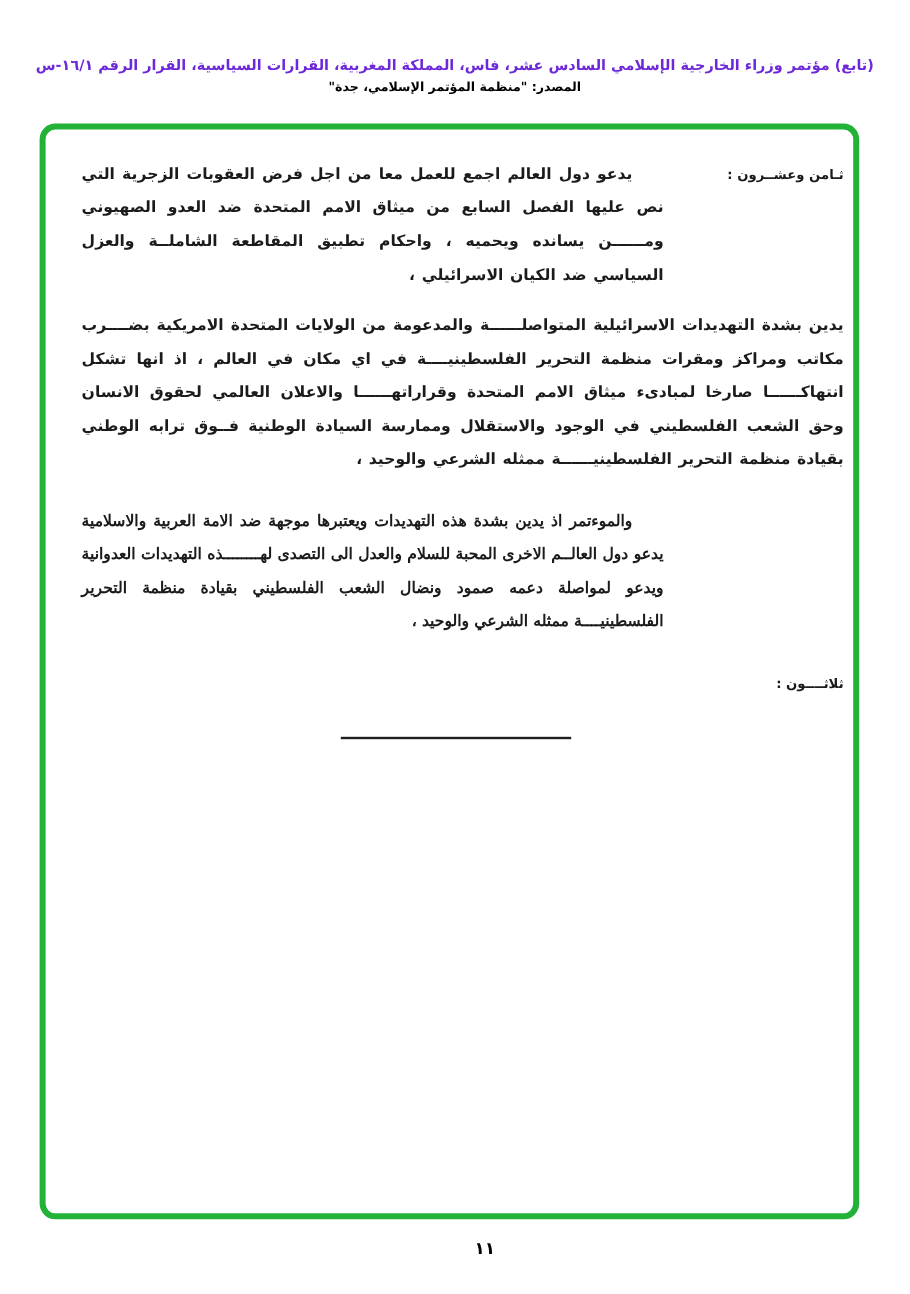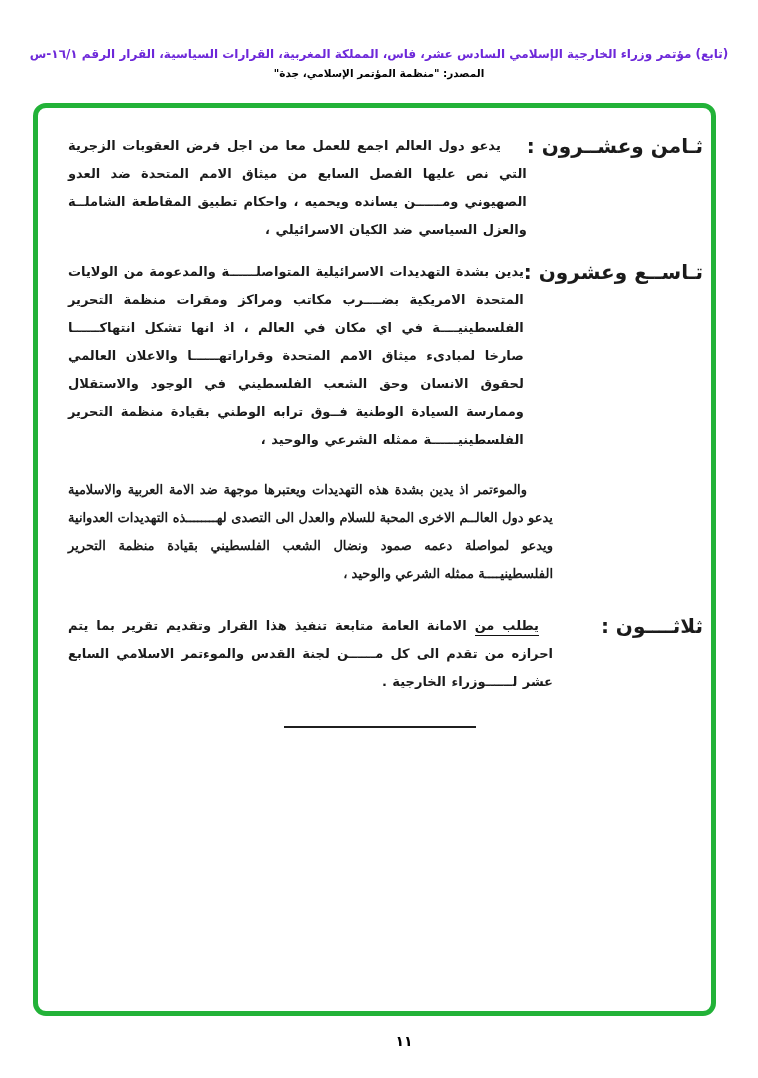--- a/index.html
+++ b/index.html
@@ -30,21 +30,21 @@
     width: 683px; height: 913px;
     border: 5px solid #22b238;
     border-radius: 13px;
     padding: 24px 8px 0 30px;
     direction: rtl;
   }
 
   .section { display: flex; direction: rtl; margin-bottom: 14px; }
   .label {
     flex: 0 0 150px;
-    font-size: 20px; font-weight: bold; line-height: 28px;
+    font-size: 11px; font-weight: bold; line-height: 28px;
     white-space: nowrap; text-align: right;
   }
   .body {
     flex: 1;
     font-size: 13px; font-weight: bold; line-height: 28px;
     text-align: justify; word-spacing: 1px;
   }
   .indent { text-indent: 26px; }
   .small-indent { text-indent: 14px; }
   .sec-29 { margin-bottom: 22px; }
@@ -75,31 +75,29 @@
 </div>
 
 <div class="frame">
 
   <div class="section">
     <div class="label">ثـامن وعشــرون :</div>
     <div class="body indent">يدعو دول العالم اجمع للعمل معا من اجل فرض العقوبات الزجرية التي نص عليها الفصل السابع من ميثاق الامم المتحدة ضد العدو الصهيوني ومــــــن يسانده ويحميه ، واحكام تطبيق المقاطعة الشاملــة والعزل السياسي ضد الكيان الاسرائيلي ،</div>
   </div>
 
   <div class="section sec-29">
-    <div class="label">تـاســع وعشرون :</div>
     <div class="body">يدين بشدة التهديدات الاسرائيلية المتواصلــــــة والمدعومة من الولايات المتحدة الامريكية بضــــرب مكاتب ومراكز ومقرات منظمة التحرير الفلسطينيــــة في اي مكان في العالم ، اذ انها تشكل انتهاكــــــا صارخا لمبادىء ميثاق الامم المتحدة وقراراتهــــــا والاعلان العالمي لحقوق الانسان وحق الشعب الفلسطيني في الوجود والاستقلال وممارسة السيادة الوطنية فــوق ترابه الوطني بقيادة منظمة التحرير الفلسطينيــــــة ممثله الشرعي والوحيد ،</div>
   </div>
 
   <div class="section sec-continuation">
     <div class="label"></div>
     <div class="body indent">والموءتمر اذ يدين بشدة هذه التهديدات ويعتبرها موجهة ضد الامة العربية والاسلامية يدعو دول العالــم الاخرى المحبة للسلام والعدل الى التصدى لهــــــــذه التهديدات العدوانية ويدعو لمواصلة دعمه صمود ونضال الشعب الفلسطيني بقيادة منظمة التحرير الفلسطينيــــة ممثله الشرعي والوحيد ،</div>
   </div>
 
   <div class="section">
     <div class="label">ثلاثــــون :</div>
-    <div class="body small-indent"><span class="underline">يطلب من</span><span> الامانة العامة متابعة تنفيذ هذا القرار وتقديم تقرير بما يتم احرازه من تقدم الى كل مــــــن لجنة القدس والموءتمر الاسلامي السابع عشر لــــــوزراء الخارجية .</span></div>
   </div>
 
   <div class="separator"></div>
 
 </div>
 
 <div class="page-number">١١</div>
 
 </body></html>

